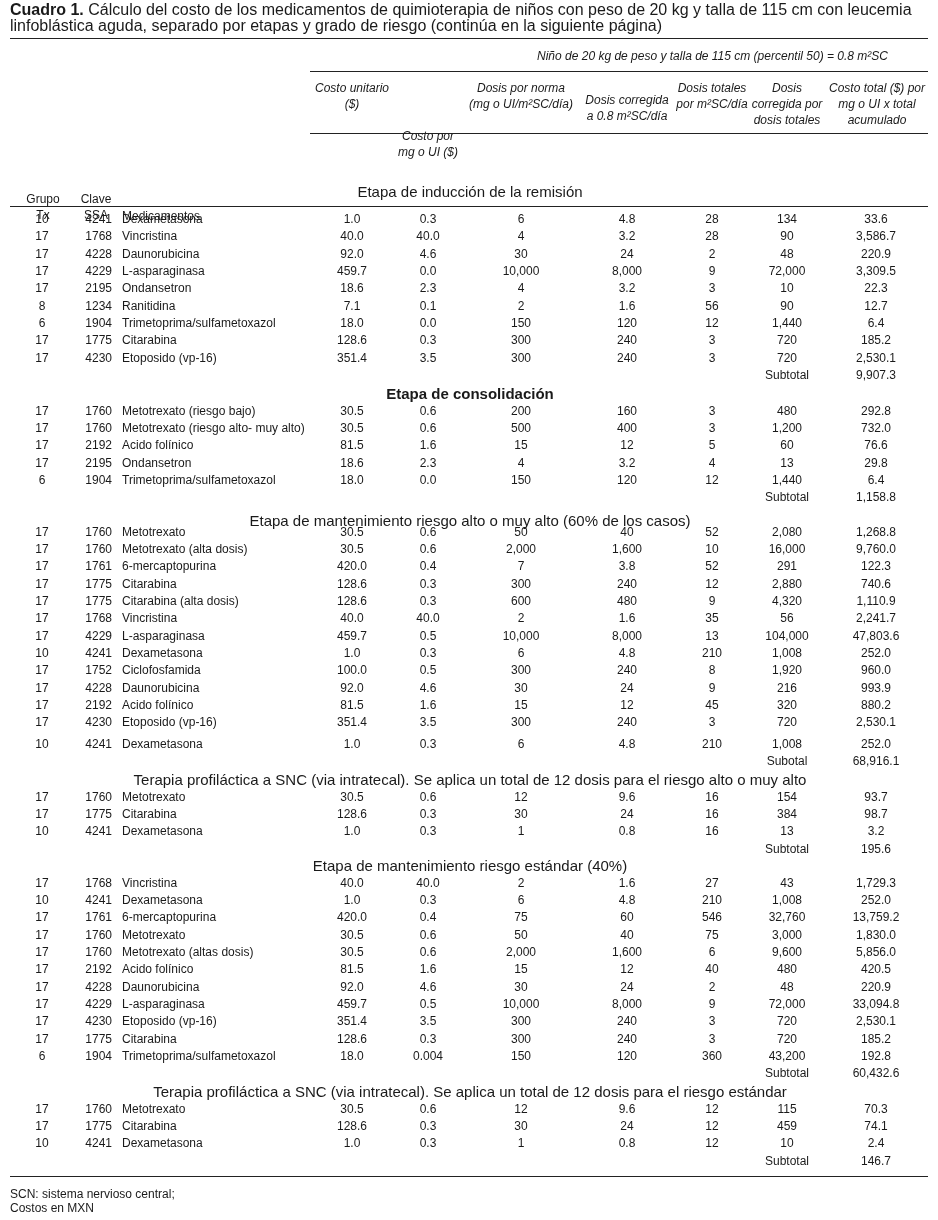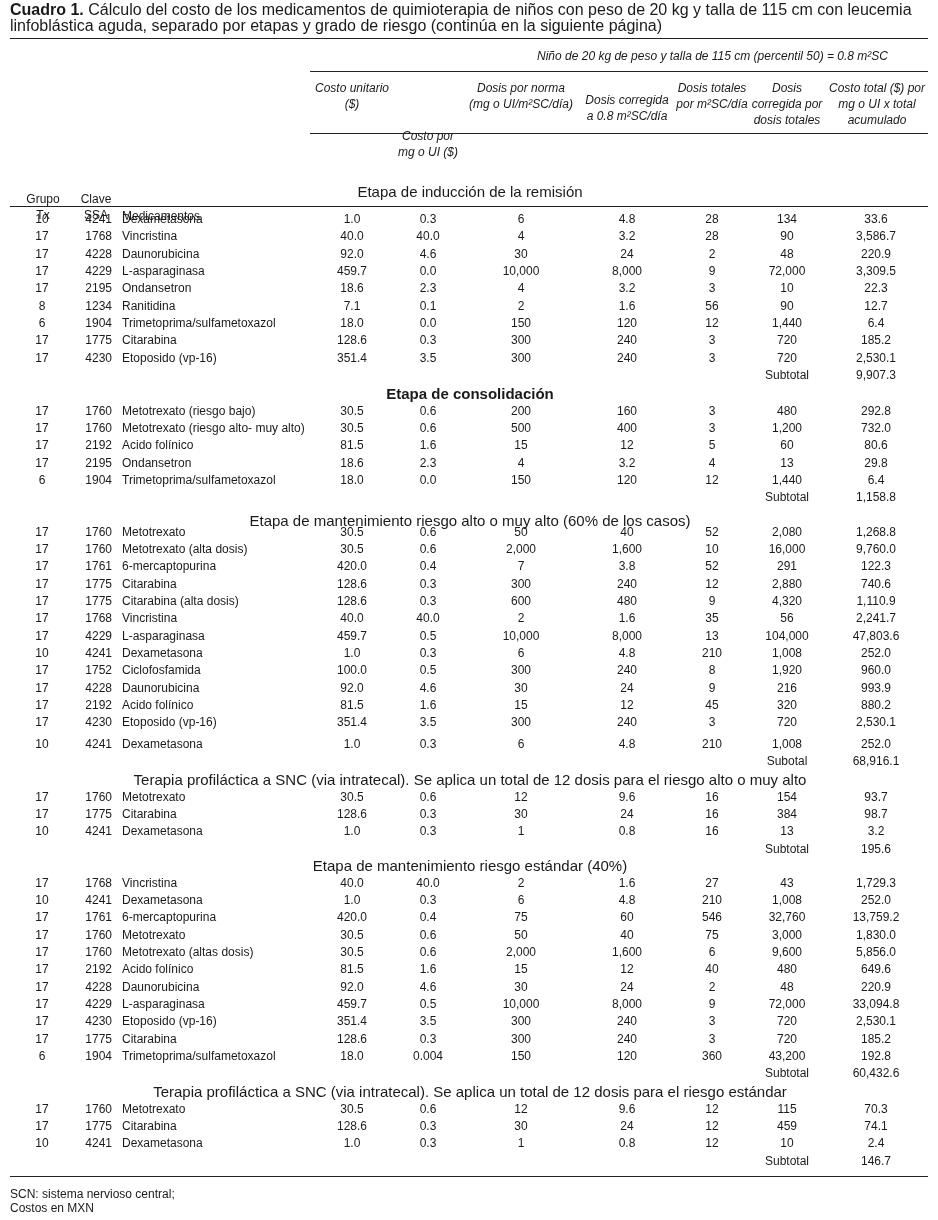--- a/index.html
+++ b/index.html
@@ -239,21 +239,21 @@
     <div class="row" style="top: 437.2px;">
       <span class="c-grupo">17</span>
       <span class="c-clave">2192</span>
       <span class="c-med">Acido folínico</span>
       <span class="c-cu">81.5</span>
       <span class="c-cmg">1.6</span>
       <span class="c-dn">15</span>
       <span class="c-dc">12</span>
       <span class="c-dt">5</span>
       <span class="c-dct">60</span>
-      <span class="c-ct">80.6</span>
+      <span class="c-ct">76.6</span>
     </div>
     <div class="row" style="top: 454.55px;">
       <span class="c-grupo">17</span>
       <span class="c-clave">2195</span>
       <span class="c-med">Ondansetron</span>
       <span class="c-cu">18.6</span>
       <span class="c-cmg">2.3</span>
       <span class="c-dn">4</span>
       <span class="c-dc">3.2</span>
       <span class="c-dt">4</span>
@@ -542,21 +542,21 @@
     <div class="row" style="top: 961.25px;">
       <span class="c-grupo">17</span>
       <span class="c-clave">2192</span>
       <span class="c-med">Acido folínico</span>
       <span class="c-cu">81.5</span>
       <span class="c-cmg">1.6</span>
       <span class="c-dn">15</span>
       <span class="c-dc">12</span>
       <span class="c-dt">40</span>
       <span class="c-dct">480</span>
-      <span class="c-ct">649.6</span>
+      <span class="c-ct">420.5</span>
     </div>
     <div class="row" style="top: 978.6px;">
       <span class="c-grupo">17</span>
       <span class="c-clave">4228</span>
       <span class="c-med">Daunorubicina</span>
       <span class="c-cu">92.0</span>
       <span class="c-cmg">4.6</span>
       <span class="c-dn">30</span>
       <span class="c-dc">24</span>
       <span class="c-dt">2</span>

